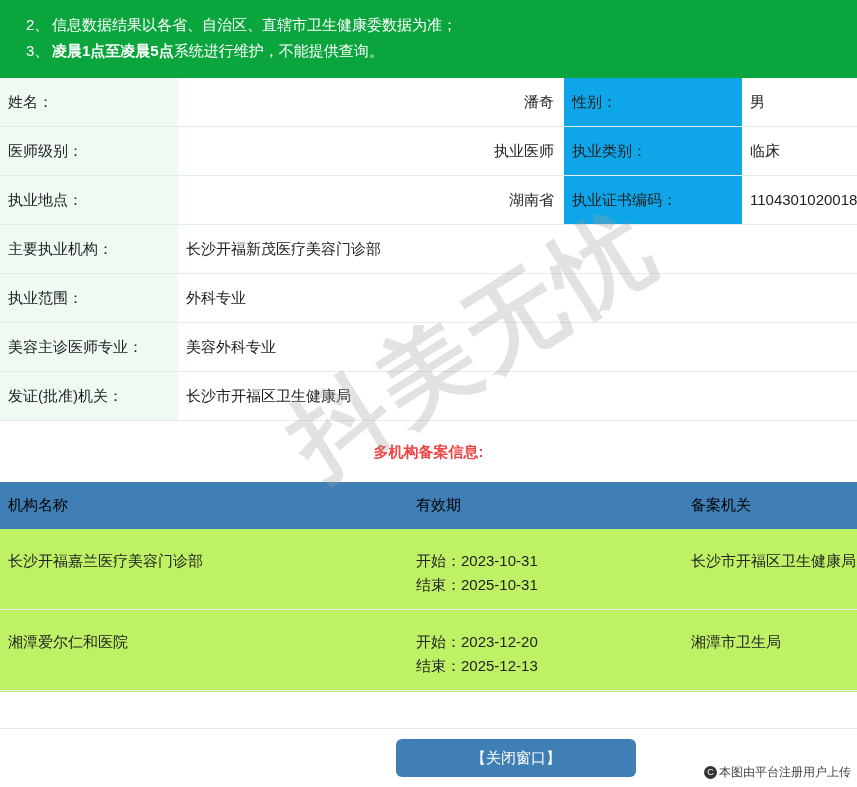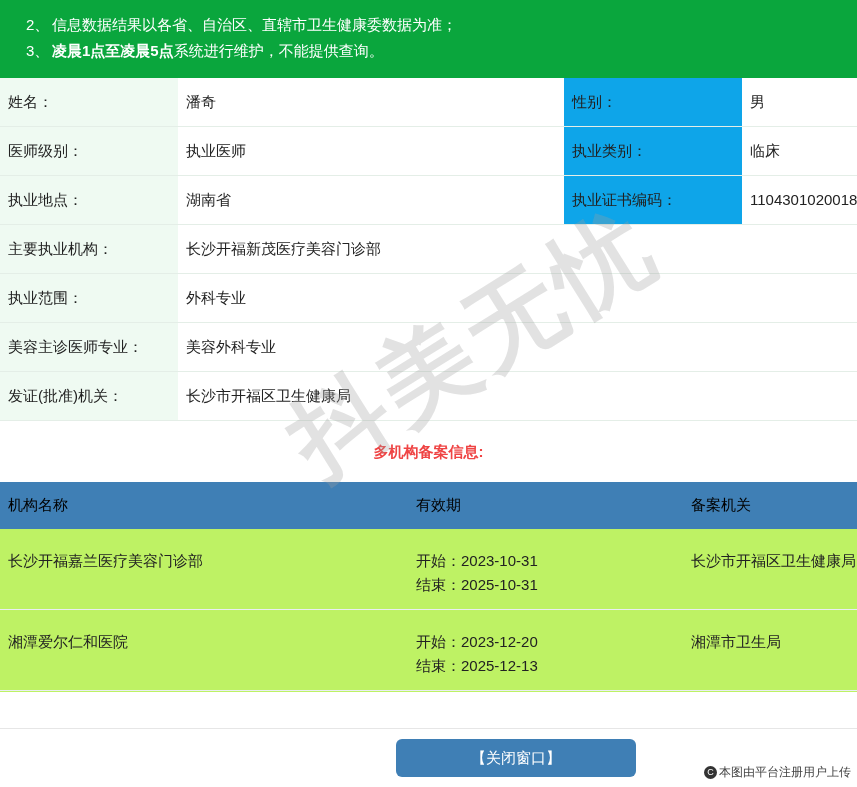--- a/index.html
+++ b/index.html
@@ -55,20 +55,21 @@
     background: #effaf2;
     width: 160px;
   }
   .lbl-r {
     background: #0ea5e9;
     width: 160px;
   }
   .val {
     background: #ffffff;
     width: 368px;
+    text-align: right;
   }
   .val-r {
     background: #ffffff;
     width: 169px;
   }
   .val-wide {
     background: #ffffff;
   }
 
   

